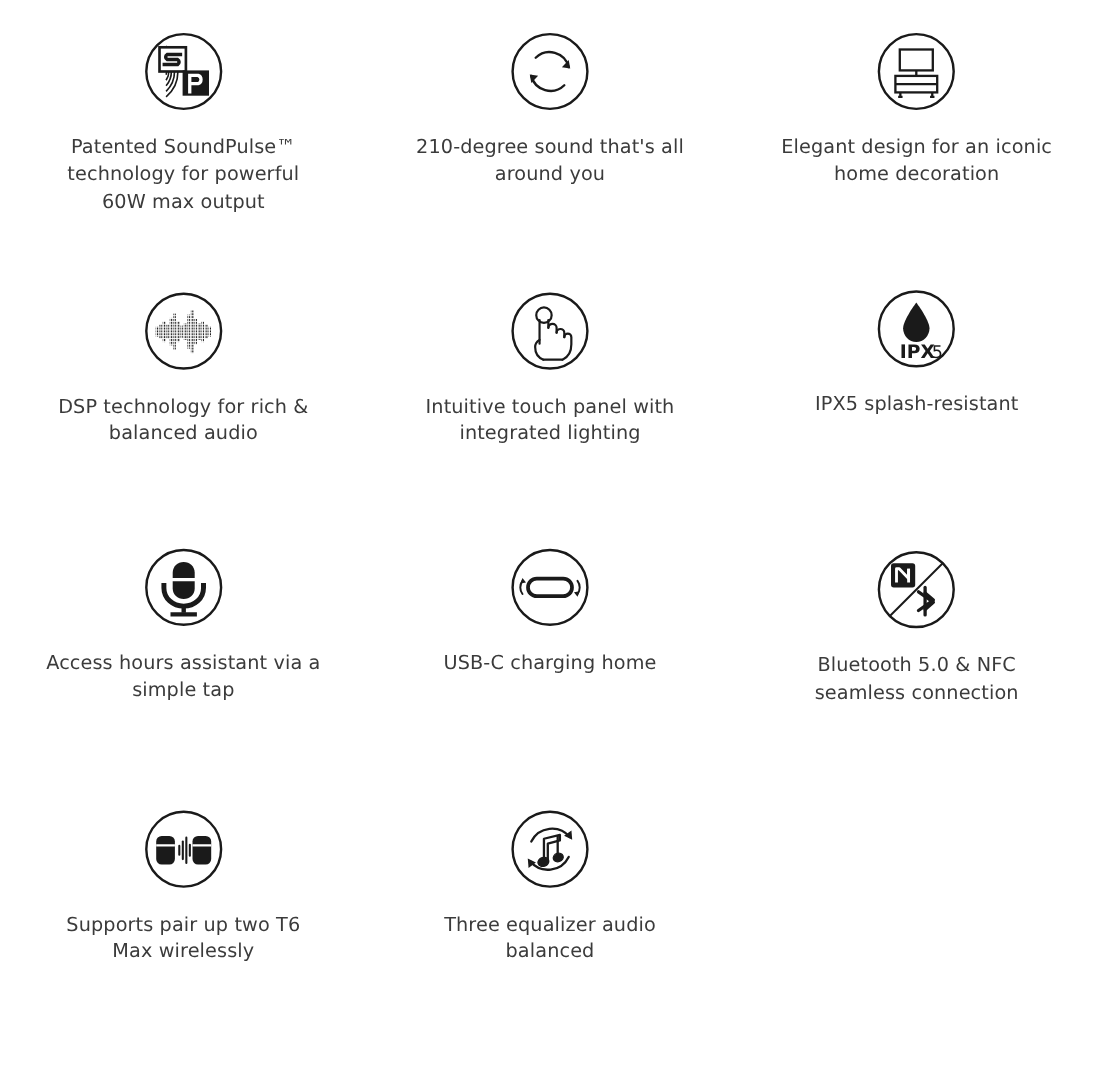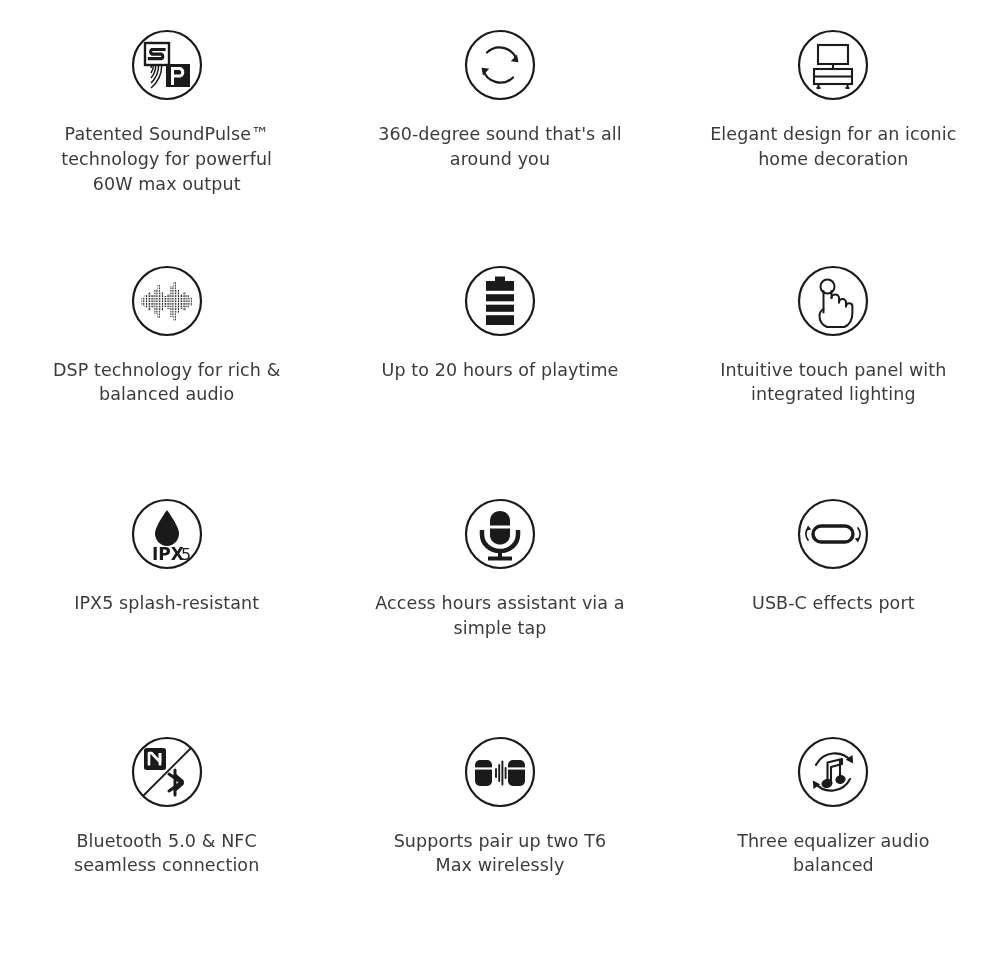--- a/index.html
+++ b/index.html
@@ -83,21 +83,21 @@
       <svg viewBox="0 0 74 74">
         <circle cx="37" cy="37" r="34" fill="none" stroke="#1a1a1a" stroke-width="2.2"></circle>
         <g fill="none" stroke="#1a1a1a" stroke-width="2.2" stroke-linecap="round">
           <path d="M54 33 A18 18 0 0 0 24 24.5"></path>
           <path d="M20 41 A18 18 0 0 0 50 49.5"></path>
         </g>
         <path d="M54 26.5 L55.4 34.2 L47.8 33.2 Z" fill="#1a1a1a"></path>
         <path d="M20 47.5 L18.6 39.8 L26.2 40.8 Z" fill="#1a1a1a"></path>
       </svg>
     </div>
-    <div class="feature-label">360-degree sound that's all around you</div>
+    <div class="feature-label">210-degree sound that's all around you</div>
   </div>
 
   <div class="feature-cell row1">
     <div class="icon-wrap">
       <svg viewBox="0 0 74 74">
         <circle cx="37" cy="37" r="34" fill="none" stroke="#1a1a1a" stroke-width="2.2"></circle>
         <g fill="none" stroke="#1a1a1a" stroke-width="2.1" stroke-linejoin="miter">
           <rect x="22" y="17" width="30" height="19"></rect>
           <path d="M37 36 v5"></path>
           <rect x="18" y="41" width="38" height="15"></rect>
@@ -135,35 +135,20 @@
           <rect x="49.9" y="30" width="2.3" height="15"></rect>
           <rect x="53.1" y="28" width="2.3" height="19"></rect>
           <rect x="56.3" y="31" width="2.3" height="13"></rect>
           <rect x="59.5" y="33" width="2.3" height="9"></rect>
         </g>
       </svg>
     </div>
     <div class="feature-label">DSP technology for rich &amp; balanced audio</div>
   </div>
 
-  <div class="feature-cell row2">
-    <div class="icon-wrap">
-      <svg viewBox="0 0 74 74">
-        <circle cx="37" cy="37" r="34" fill="none" stroke="#1a1a1a" stroke-width="2.2"></circle>
-        <rect x="32" y="12.5" width="10" height="4.5" fill="#1a1a1a"></rect>
-        <rect x="23" y="17" width="28" height="44" fill="#1a1a1a"></rect>
-        <g stroke="#ffffff" stroke-width="3.4">
-          <path d="M23 28.5 h28"></path>
-          <path d="M23 39 h28"></path>
-          <path d="M23 49.5 h28"></path>
-        </g>
-      </svg>
-    </div>
-    <div class="feature-label">Up to 20 hours of playtime</div>
-  </div>
 
   <div class="feature-cell row2">
     <div class="icon-wrap">
       <svg viewBox="0 0 74 74">
         <circle cx="37" cy="37" r="34" fill="none" stroke="#1a1a1a" stroke-width="2.2"></circle>
         <g fill="none" stroke="#1a1a1a" stroke-width="2" stroke-linecap="round" stroke-linejoin="round">
           <circle cx="31.5" cy="22.5" r="7"></circle>
           <path d="M27.5 27 V48.5"></path>
           <path d="M35.5 27 V34"></path>
           <path d="M27.5 45 c-2.5 1.5 -4 3.5 -4 6.5 0 6 3.5 10 7.5 11.5"></path>
@@ -209,21 +194,21 @@
         <circle cx="37" cy="37" r="34" fill="none" stroke="#1a1a1a" stroke-width="2.2"></circle>
         <rect x="17" y="29" width="40" height="16" rx="8" fill="none" stroke="#1a1a1a" stroke-width="3.4"></rect>
         <g fill="none" stroke="#1a1a1a" stroke-width="1.8" stroke-linecap="round">
           <path d="M12 43 A10 10 0 0 1 12 31"></path>
           <path d="M62 31 A10 10 0 0 1 62 43"></path>
         </g>
         <path d="M12 28.5 L15.2 32.6 L10 33.4 Z" fill="#1a1a1a"></path>
         <path d="M62 45.5 L58.8 41.4 L64 40.6 Z" fill="#1a1a1a"></path>
       </svg>
     </div>
-    <div class="feature-label">USB-C effects port</div>
+    <div class="feature-label">USB-C charging home</div>
   </div>
 
   <div class="feature-cell row4">
     <div class="icon-wrap">
       <svg viewBox="0 0 74 74">
         <circle cx="37" cy="37" r="34" fill="none" stroke="#1a1a1a" stroke-width="2.2"></circle>
         <path d="M13 61 L61 13" stroke="#1a1a1a" stroke-width="1.8"></path>
 
         <g transform="translate(14,13)">
           <rect x="0" y="0" width="22" height="22" rx="2.5" fill="#1a1a1a"></rect>

